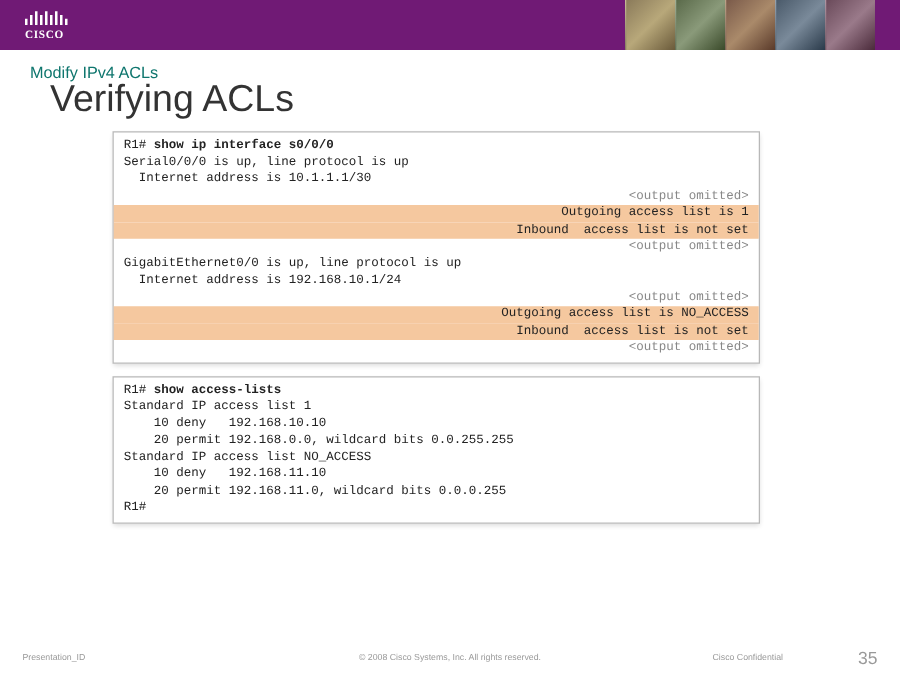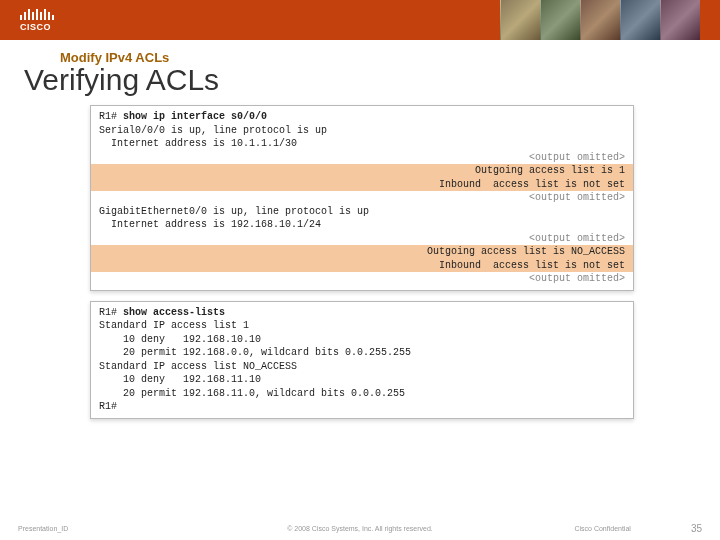--- a/index.html
+++ b/index.html
@@ -7,26 +7,27 @@
     width: 720px;
     height: 540px;
     font-family: Arial, Helvetica, sans-serif;
     background: #fff;
     position: relative;
     overflow: hidden;
   }
   .header-bar {
     width: 100%;
     height: 40px;
-    background: #c2410c;
+    background: #701a75;
     display: flex;
     align-items: center;
     justify-content: space-between;
     padding: 0 20px 0 20px;
     position: relative;
+    font-family: Liberation Serif, serif;
   }
   .logo {
     display: flex;
     flex-direction: column;
     color: #fff;
   }
   .logo-bars {
     display: flex;
     gap: 2px;
     height: 12px;
@@ -64,32 +65,32 @@
   }
   .photo:nth-child(2){background:linear-gradient(135deg,#5a6a4a,#8a9a7a,#3a4a2a)}
   .photo:nth-child(3){background:linear-gradient(135deg,#7a5a4a,#aa8a6a,#5a3a2a)}
   .photo:nth-child(4){background:linear-gradient(135deg,#4a5a6a,#7a8a9a,#2a3a4a)}
   .photo:nth-child(5){background:linear-gradient(135deg,#6a4a5a,#9a7a8a,#4a2a3a)}
   .titles {
     padding: 10px 24px 6px 24px;
   }
   .subtitle {
     font-size: 13px;
-    font-weight: bold;
-    color: #a16207;
-    margin-left: 36px;
+    font-weight: normal;
+    color: #0f766e;
   }
   .title {
     font-size: 30px;
     font-weight: normal;
     color: #333;
     margin-top: -2px;
+    margin-left: 16px;
   }
   .content {
-    padding: 2px 86px 0 90px;
+    padding: 2px 112px 0 90px;
   }
   .cli-box {
     border: 1px solid #b8b8b8;
     background: #fff;
     font-family: "Courier New", monospace;
     font-size: 10px;
     line-height: 1.35;
     color: #222;
     margin-bottom: 10px;
     box-shadow: 0 2px 4px rgba(0,0,0,0.15);
@@ -118,21 +119,21 @@
     width: 100%;
     display: flex;
     justify-content: space-between;
     align-items: center;
     padding: 0 18px;
     font-size: 7px;
     color: #999;
   }
   .footer .center { position: absolute; left: 50%; transform: translateX(-50%); }
   .footer .right-group { display: flex; gap: 60px; align-items: center; }
-  .slide-num { font-size: 10px; text-align: center; }
+  .slide-num { font-size: 14px; text-align: center; }
 </style>
 </head>
 <body>
 
 <div class="header-bar">
   <div class="logo">
     <div class="logo-bars">
       <span></span>
         <span></span>
         <span></span>

